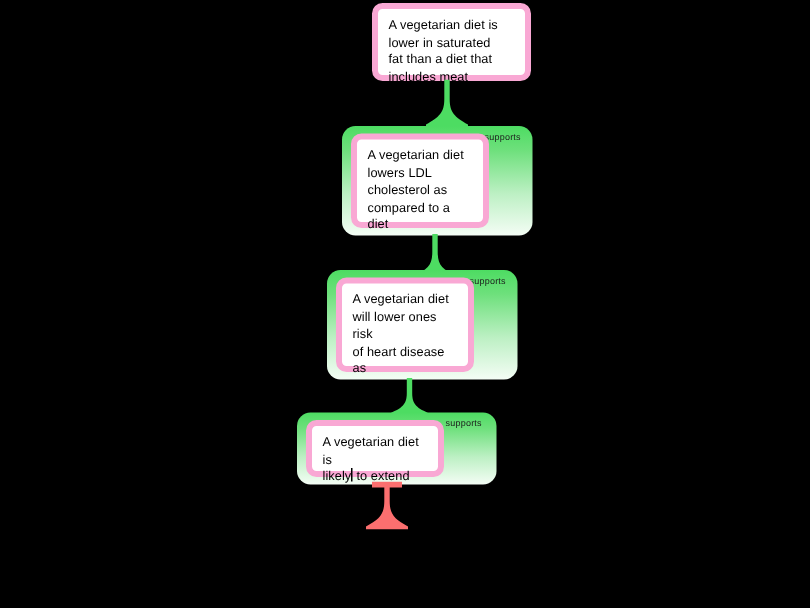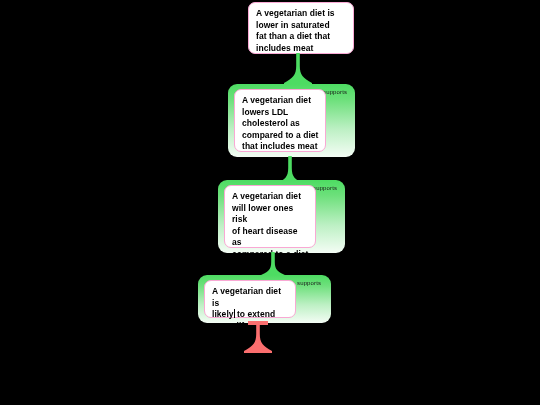--- a/index.html
+++ b/index.html
@@ -30,29 +30,28 @@
   }
   .node.plain {
     background: transparent;
   }
 
   
   .claim {
     position: absolute;
     box-sizing: border-box;
     background: #ffffff;
-    border: 1px solid #f9a8d4;
+    border: 4px solid #f9a8d4;
     border-radius: 7px;
     padding: 5px 6px 5px 7px;
     color: #000000;
     font-size: 8.5px;
     line-height: 11.6px;
     letter-spacing: 0.05px;
     white-space: pre-line;
-    font-weight: bold;
   }
 
   
   .relation-label {
     position: absolute;
     font-size: 6px;
     letter-spacing: 0.15px;
     color: #1a1a1a;
     white-space: nowrap;
   }

